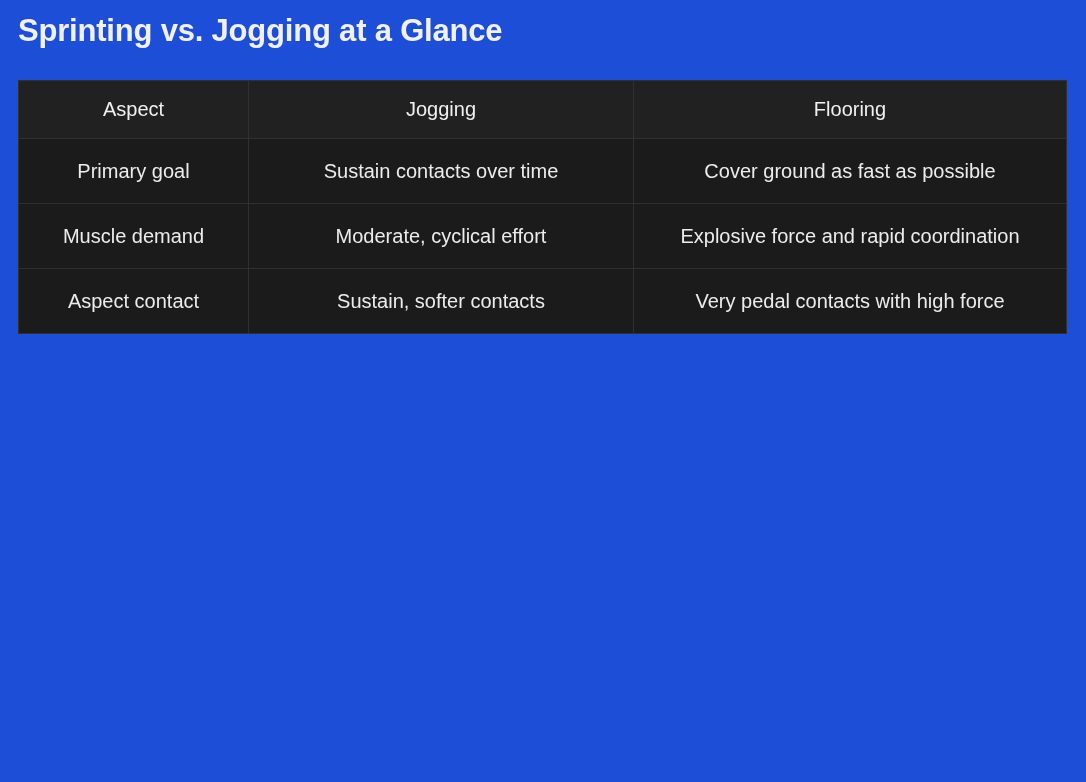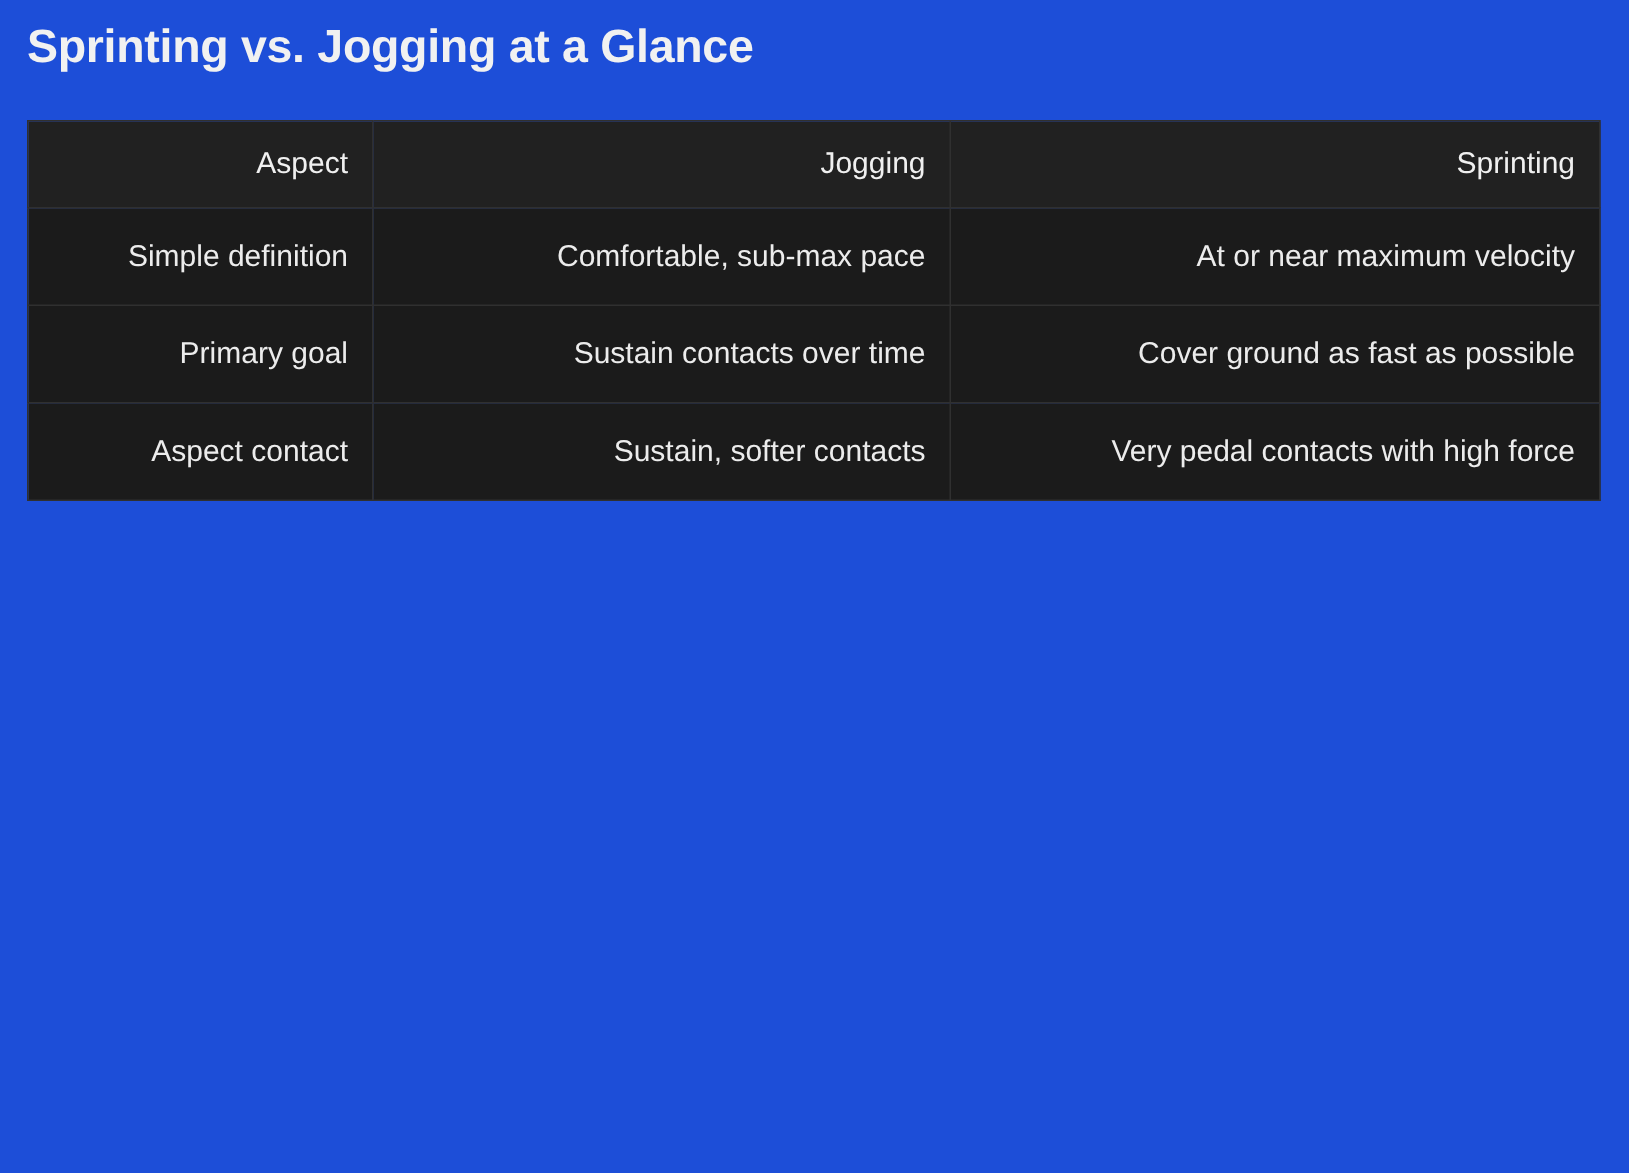--- a/index.html
+++ b/index.html
@@ -50,21 +50,21 @@
   }
 
   table.compare col.c-aspect   { width: 230px; }
   table.compare col.c-jogging  { width: 385px; }
   table.compare col.c-sprint   { width: 433px; }
 
   table.compare th,
   table.compare td {
     border: 1px solid #303030;
     vertical-align: top;
-    text-align: right;
+    text-align: center;
     padding: 17px 16px 17px 16px;
     font-size: 20px;
     line-height: 36px;
     font-weight: normal;
     color: #ececec;
     background: #1b1b1b;
   }
 
   table.compare thead th {
     background: #212121;
@@ -95,33 +95,33 @@
     <table class="compare">
       <colgroup>
         <col class="c-aspect">
         <col class="c-jogging">
         <col class="c-sprint">
       </colgroup>
       <thead>
         <tr>
           <th>Aspect</th>
           <th>Jogging</th>
-          <th>Sprinting</th>
+          <th>Flooring</th>
         </tr>
       </thead>
       <tbody>
         <tr>
-          <td class="aspect-cell">Simple definition</td>
-          <td>Comfortable, sub-max pace</td>
-          <td>At or near maximum velocity</td>
-        </tr>
-        <tr>
           <td class="aspect-cell">Primary goal</td>
           <td>Sustain contacts over time</td>
           <td>Cover ground as fast as possible</td>
+        </tr>
+        <tr>
+          <td class="aspect-cell">Muscle demand</td>
+          <td>Moderate, cyclical effort</td>
+          <td>Explosive force and rapid coordination</td>
         </tr>
         <tr>
           <td class="aspect-cell">Aspect contact</td>
           <td>Sustain, softer contacts</td>
           <td>Very pedal contacts with high force</td>
         </tr>
       </tbody>
     </table>
   </div>
 

